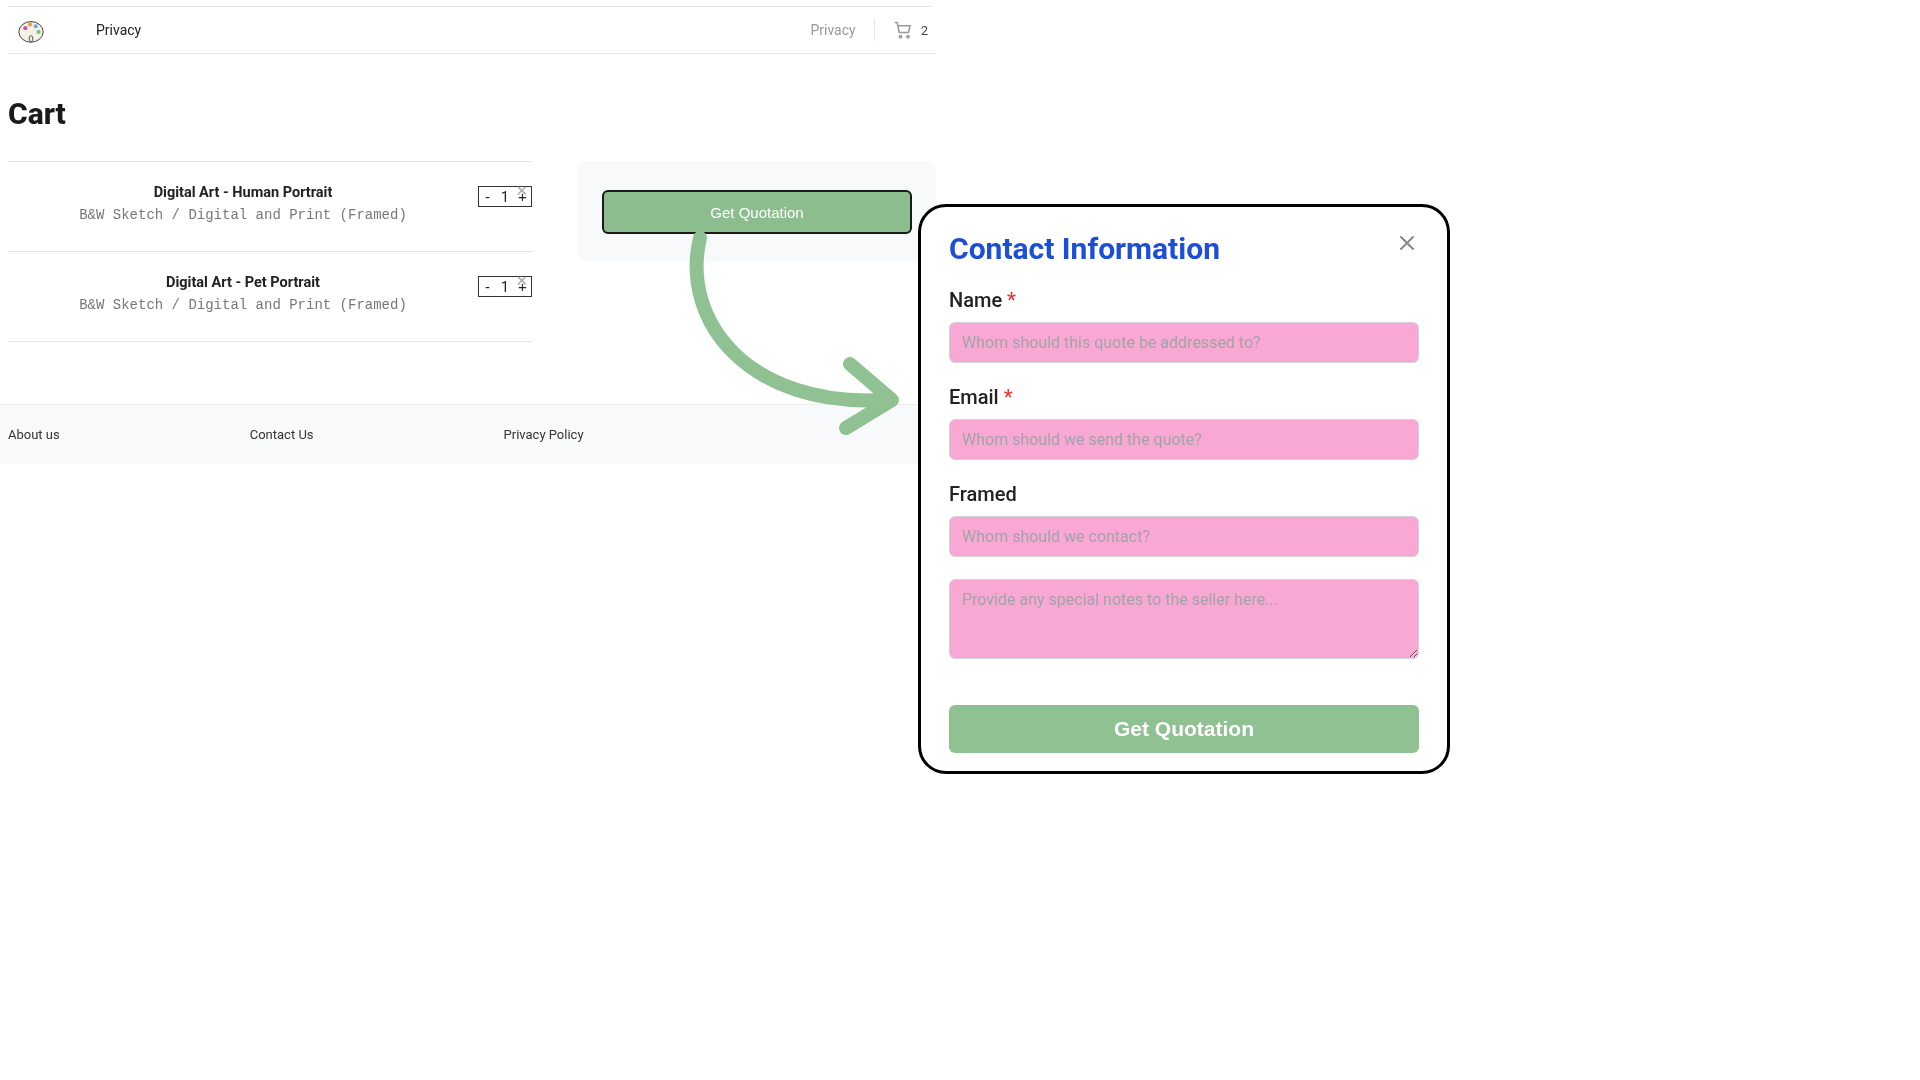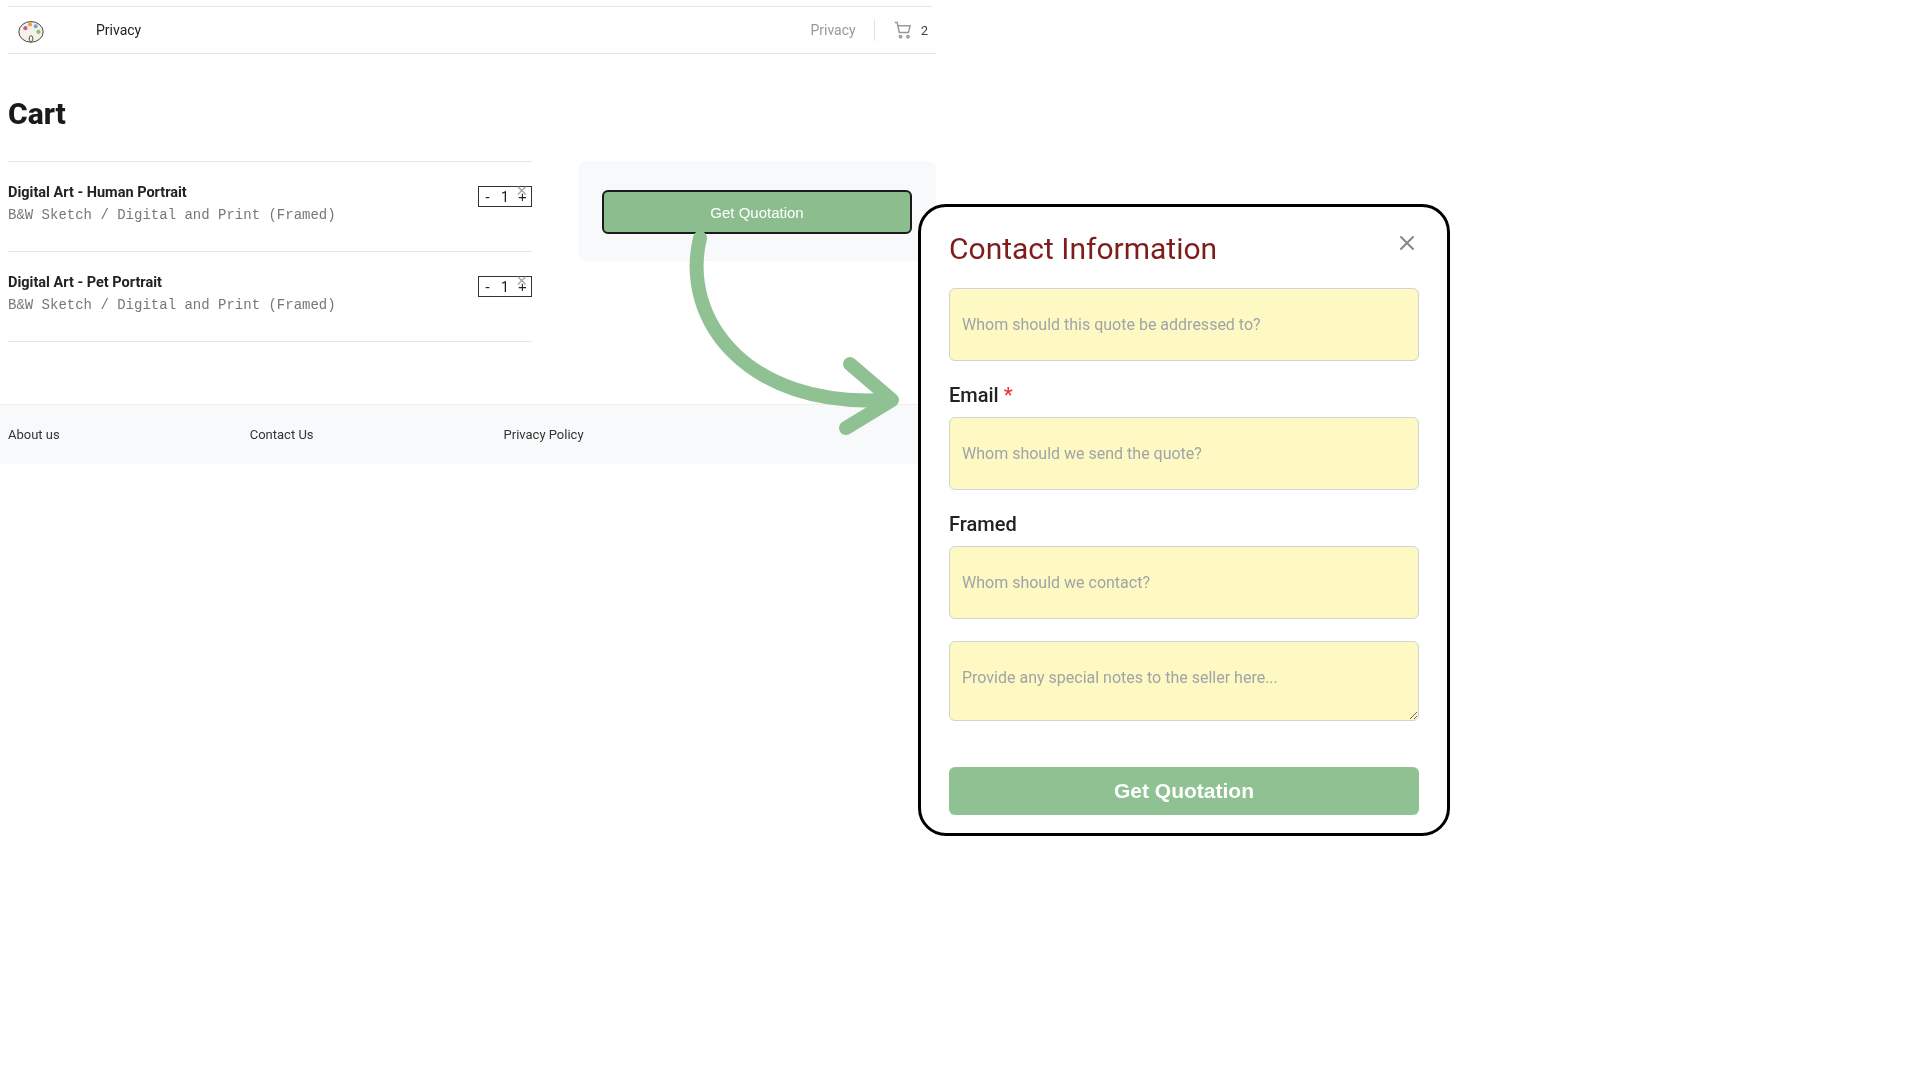--- a/index.html
+++ b/index.html
@@ -83,21 +83,21 @@
     }
     .divider {
       height: 1px; background: #e5e5e5;
     }
     .cart-item {
       display: flex;
       padding: 22px 0 28px 0;
       border-bottom: 1px solid #e5e5e5;
       position: relative;
     }
-    .item-info { flex: 1; }
+    .item-info { flex: 1; text-align: center; }
     .item-title { font-size: 14.5px; font-weight: 700; color: #222; margin-bottom: 6px; }
     .item-sub { font-size: 14px; color: #777; font-family: Liberation Mono, monospace; }
     .qty {
       display: flex;
       align-items: stretch;
       border: 1px solid #333;
       height: 21px;
       margin-top: 2px;
     }
     .qty button {
@@ -182,47 +182,47 @@
       padding: 24px 28px 18px 28px;
     }
     .modal-head {
       display: flex;
       align-items: flex-start;
       justify-content: space-between;
       margin-bottom: 22px;
     }
     .modal-title {
       font-size: 30px;
-      font-weight: 400;
-      color: #7f1d1d;
+      font-weight: 700;
+      color: #1d4ed8;
     }
     .modal-close {
       color: #888;
       cursor: pointer;
       font-size: 16px;
       padding: 4px;
     }
     .fld { margin-bottom: 22px; }
     .fld label {
       display: block;
       font-size: 20px;
       color: #222;
       margin-bottom: 10px;
       font-weight: 500;
     }
     .req { color: #e53935; }
     .fld input, .fld textarea {
       width: 100%;
       border: 1px solid #d0d4d8;
       border-radius: 6px;
-      padding: 26px 12px;
+      padding: 10px 12px;
       font-size: 16px;
       color: #333;
       font-family: inherit;
-      background: #fef9c3;
+      background: #f9a8d4;
     }
     .fld input::placeholder, .fld textarea::placeholder { color: #a0a4a8; }
     .fld textarea { height: 80px; resize: both; }
     .modal-btn {
       width: 100%;
       background: #8fc193;
       color: #fff;
       border: none;
       border-radius: 6px;
       height: 48px;
@@ -328,20 +328,21 @@
     <div class="modal-close">
       <span>
         <svg width="16" height="16" viewBox="0 0 16 16">
             <path d="M2 2 L14 14 M14 2 L2 14" stroke="#888" stroke-width="2" stroke-linecap="round"></path>
           </svg>
       </span>
     </div>
   </div>
 
   <div class="fld">
+    <label><span>Name</span> <span class="req">*</span></label>
     <input type="text" placeholder="Whom should this quote be addressed to?" style="">
   </div>
 
   <div class="fld">
     <label><span>Email</span> <span class="req">*</span></label>
     <input type="text" placeholder="Whom should we send the quote?" style="">
   </div>
 
   <div class="fld">
     <label>Framed</label>

